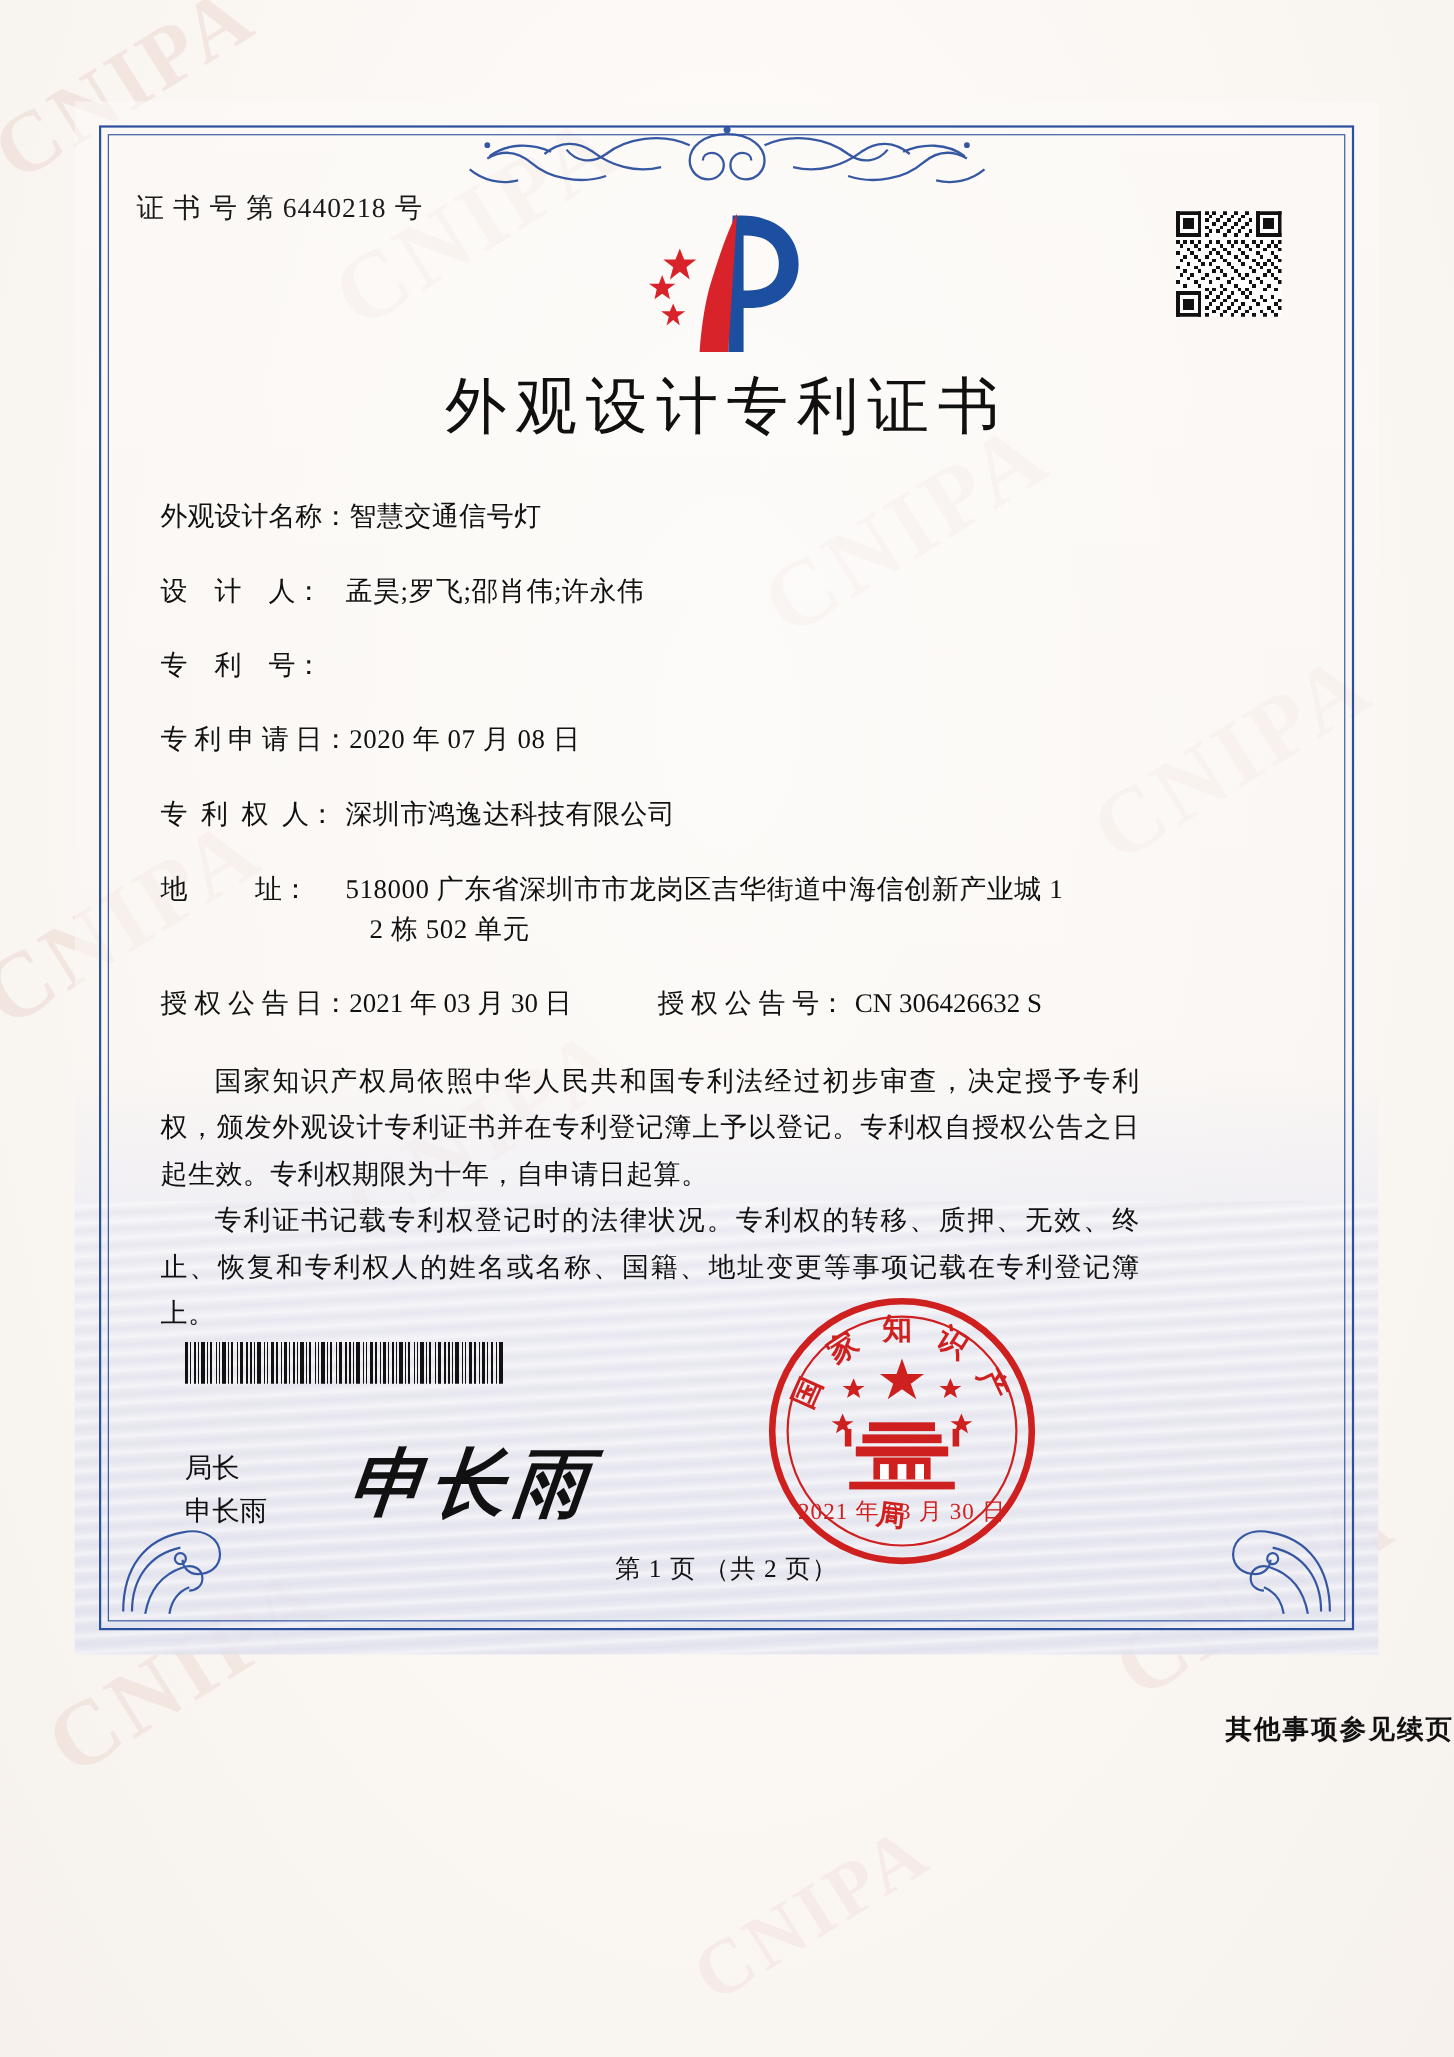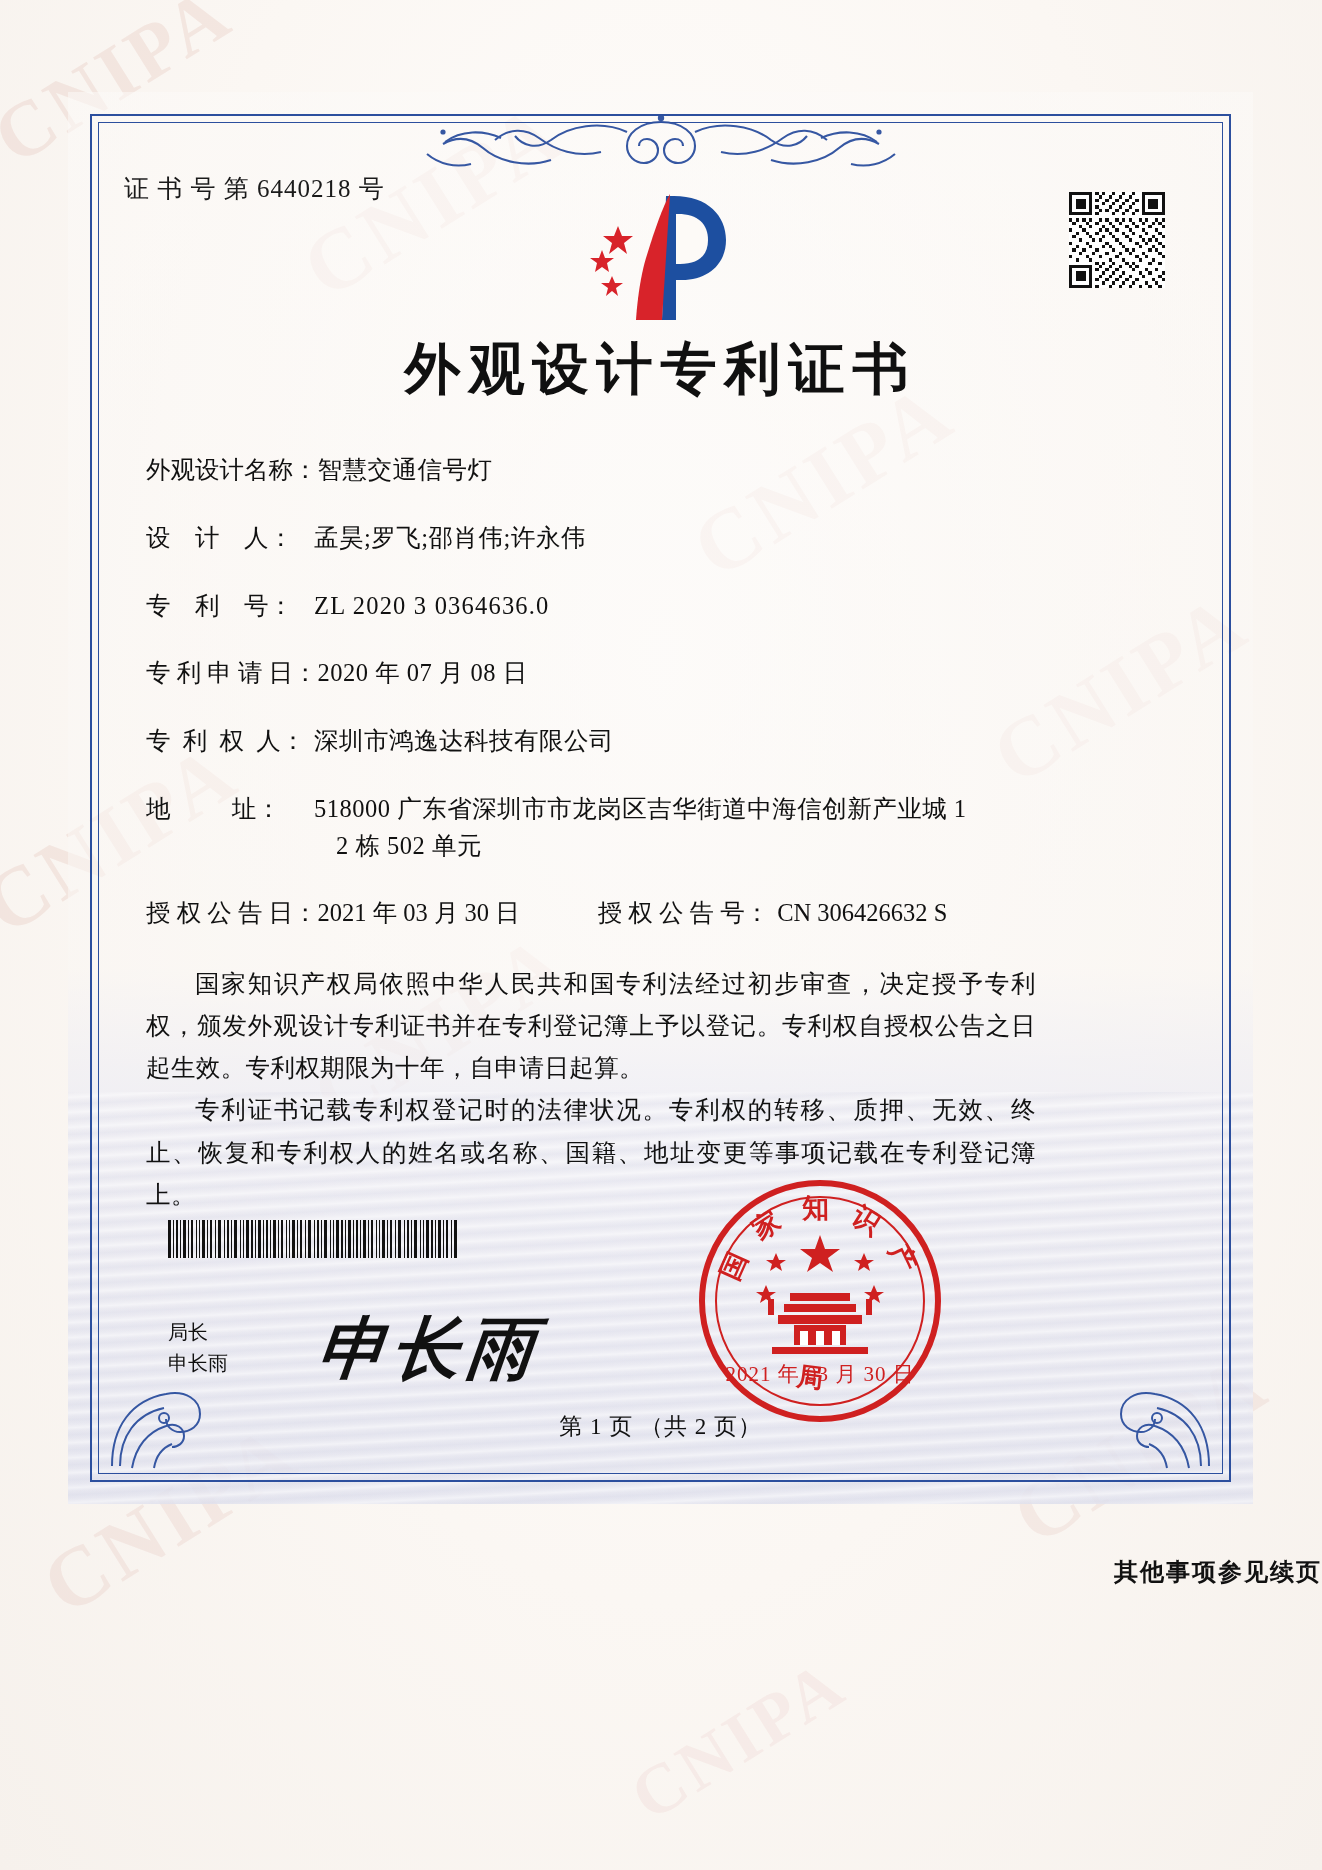--- a/index.html
+++ b/index.html
@@ -132,21 +132,21 @@
     background: #fff;
   }
   .qr svg { display: block; }
 
   .title {
     position: absolute;
     left: 0; right: 0;
     top: 240px;
     text-align: center;
     font-size: 56px;
-    font-weight: bold;
+    font-weight: normal;
     letter-spacing: 8px;
     color: #101010;
     font-family: "Liberation Serif", serif;
   }
 
   .fields {
     position: absolute;
     left: 78px;
     top: 360px;
     width: 890px;
@@ -197,21 +197,21 @@
     top: 1128px;
     width: 300px;
     height: 38px;
   }
 
   
   .sig-label {
     position: absolute;
     left: 100px;
     top: 1225px;
-    font-size: 20px;
+    font-size: 25px;
     line-height: 1.55;
     color: #111;
   }
   .sig-script {
     position: absolute;
     left: 250px;
     top: 1212px;
     font-size: 68px;
     color: #111;
     font-family: "Liberation Serif", serif;
@@ -565,21 +565,20 @@
       <div class="row">
         <div class="lbl">外观设计名称：</div>
         <div class="val">智慧交通信号灯</div>
       </div>
       <div class="row">
         <div class="lbl">设    计    人：</div>
         <div class="val">孟昊;罗飞;邵肖伟;许永伟</div>
       </div>
       <div class="row">
         <div class="lbl">专    利    号：</div>
-        <div class="val mono-ish">ZL 2020 3 0364636.0</div>
       </div>
       <div class="row">
         <div class="lbl">专 利 申 请 日：</div>
         <div class="val">2020 年 07 月 08 日</div>
       </div>
       <div class="row">
         <div class="lbl">专  利  权  人：</div>
         <div class="val">深圳市鸿逸达科技有限公司</div>
       </div>
       <div class="row">

